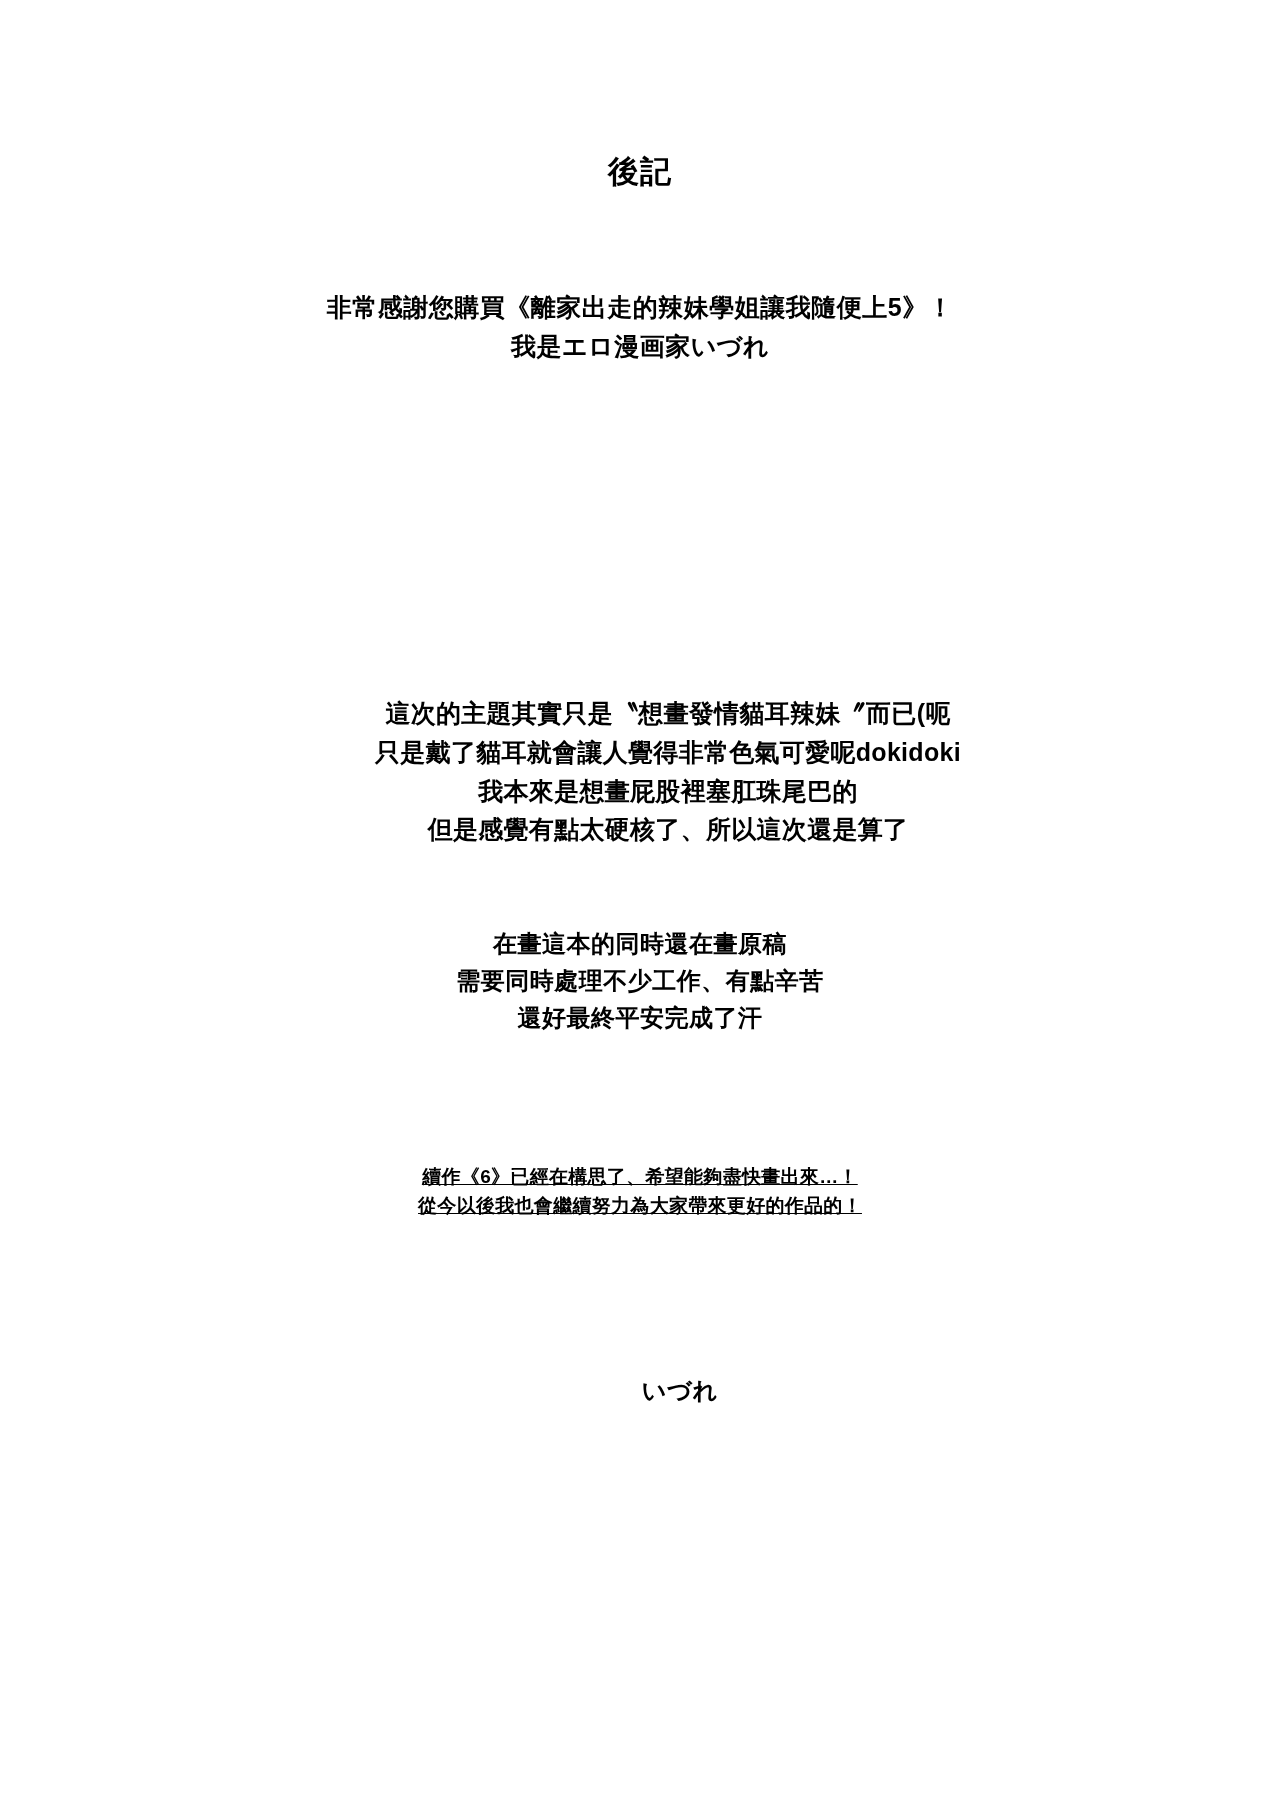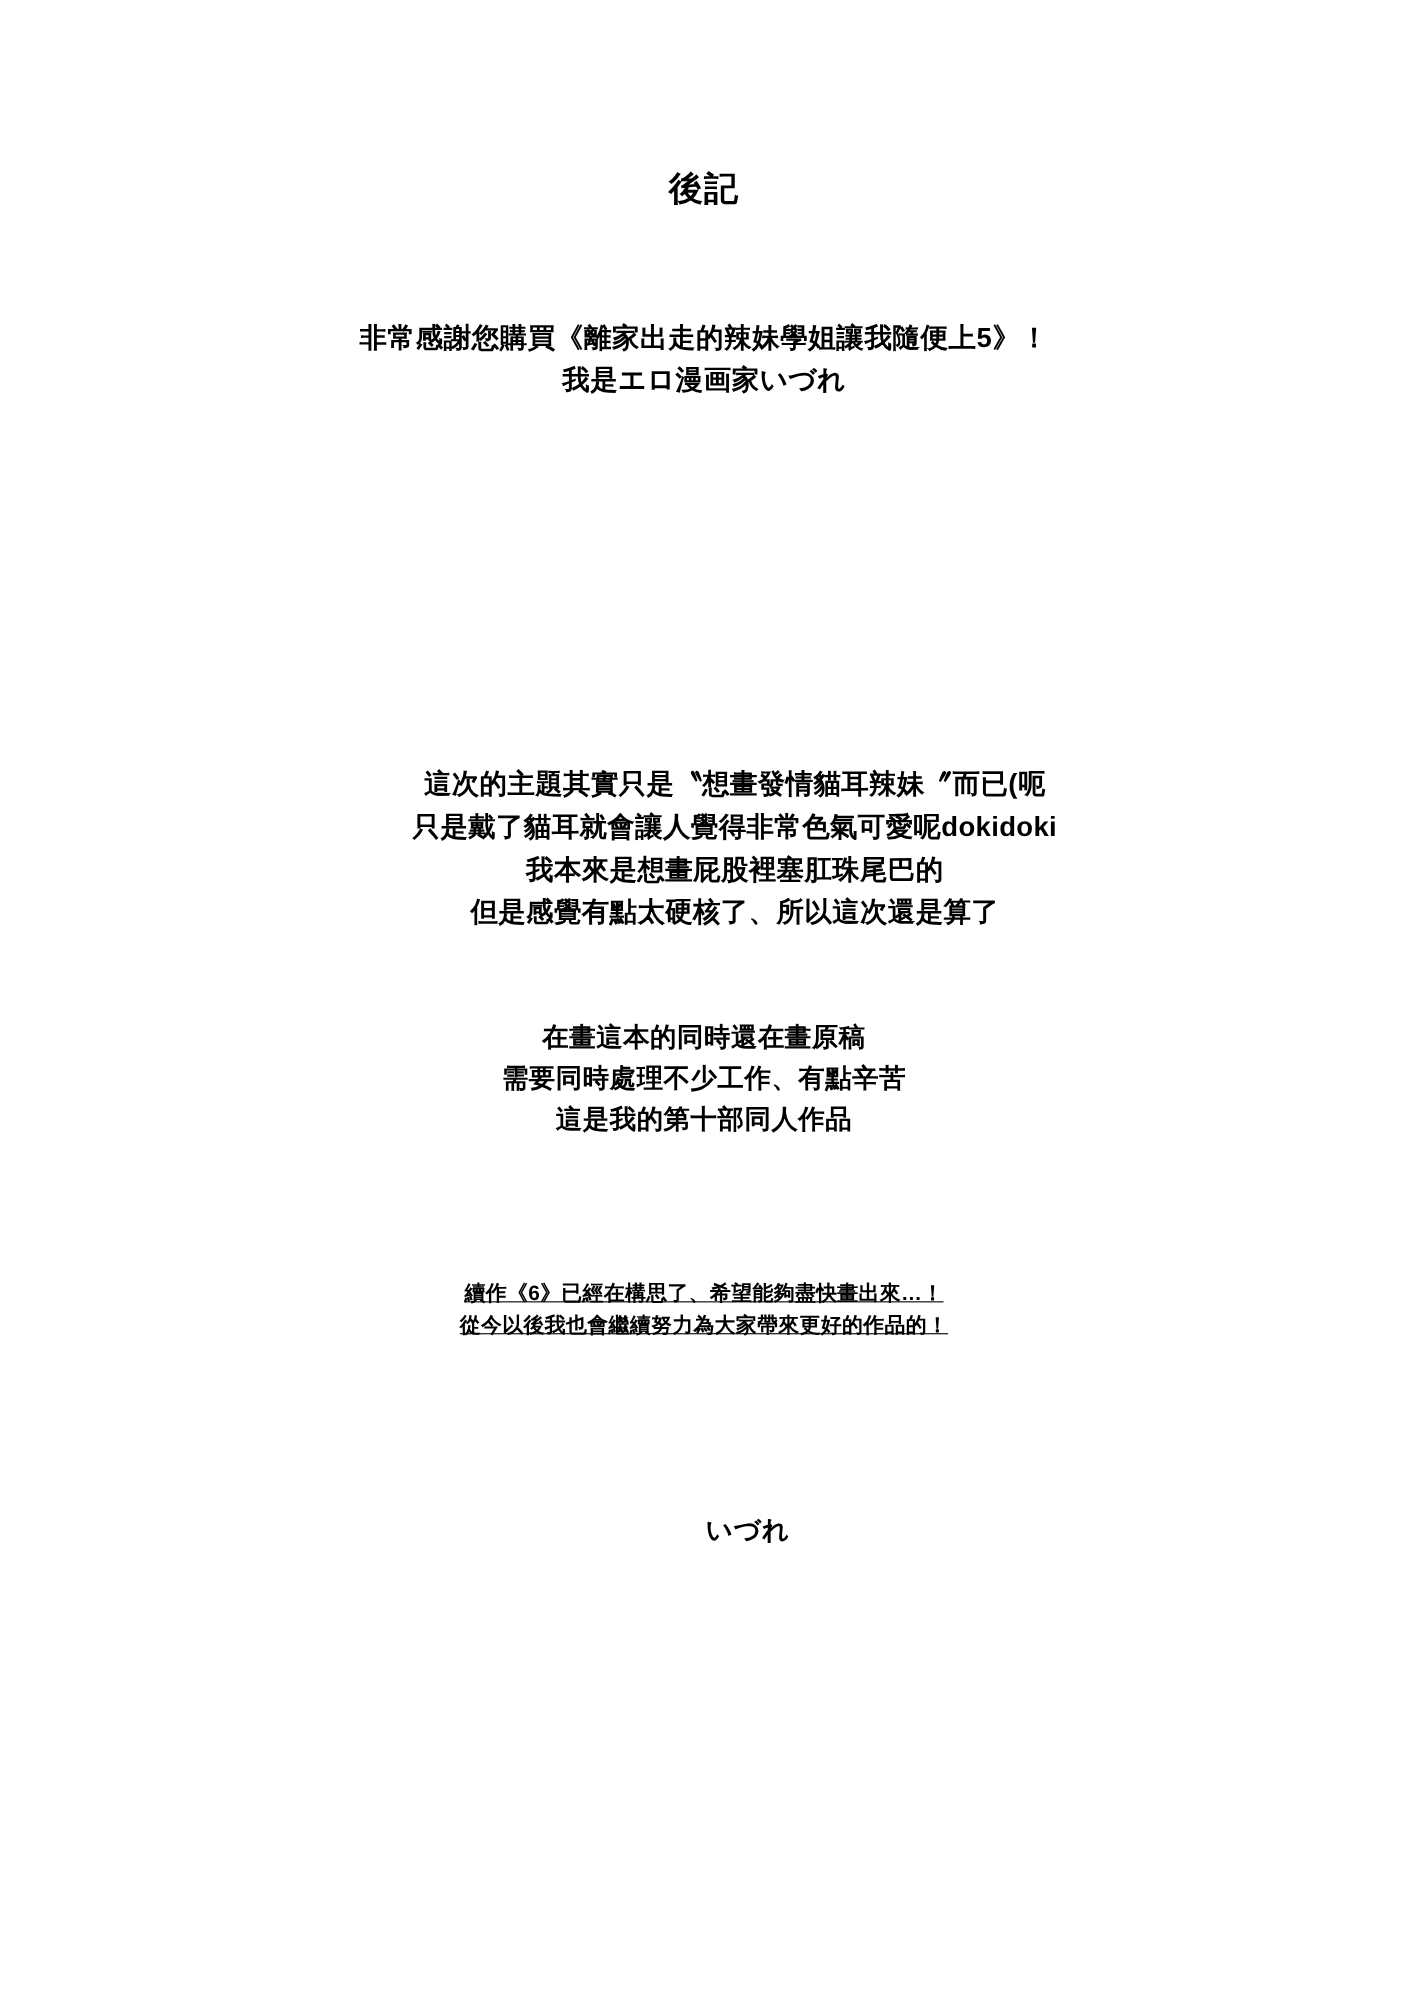--- a/index.html
+++ b/index.html
@@ -92,21 +92,21 @@
 我是エロ漫画家いづれ</div>
 
 
   <div class="center-col block block-theme">這次的主題其實只是〝想畫發情貓耳辣妹〞而已(呃
 只是戴了貓耳就會讓人覺得非常色氣可愛呢dokidoki
 我本來是想畫屁股裡塞肛珠尾巴的
 但是感覺有點太硬核了、所以這次還是算了</div>
 
   <div class="center-col block block-work">在畫這本的同時還在畫原稿
 需要同時處理不少工作、有點辛苦
-這是我的第十部同人作品</div>
+還好最終平安完成了汗</div>
 
   <div class="center-col block block-sequel">續作《6》已經在構思了、希望能夠盡快畫出來…！
 從今以後我也會繼續努力為大家帶來更好的作品的！</div>
 
 
   <div class="center-col signature">いづれ</div>
 
 </div>
 
 </body></html>

